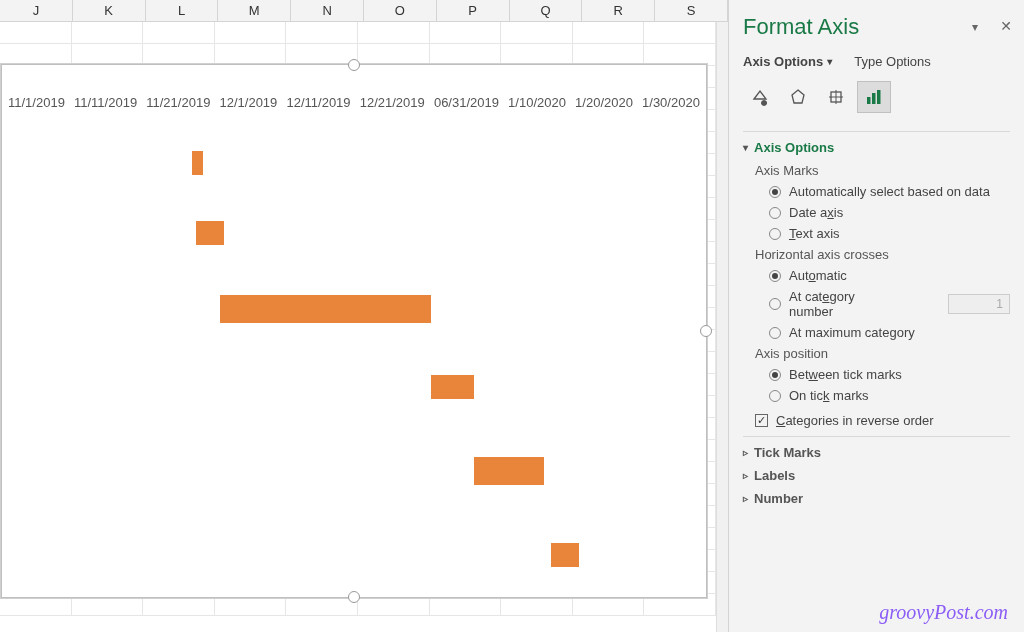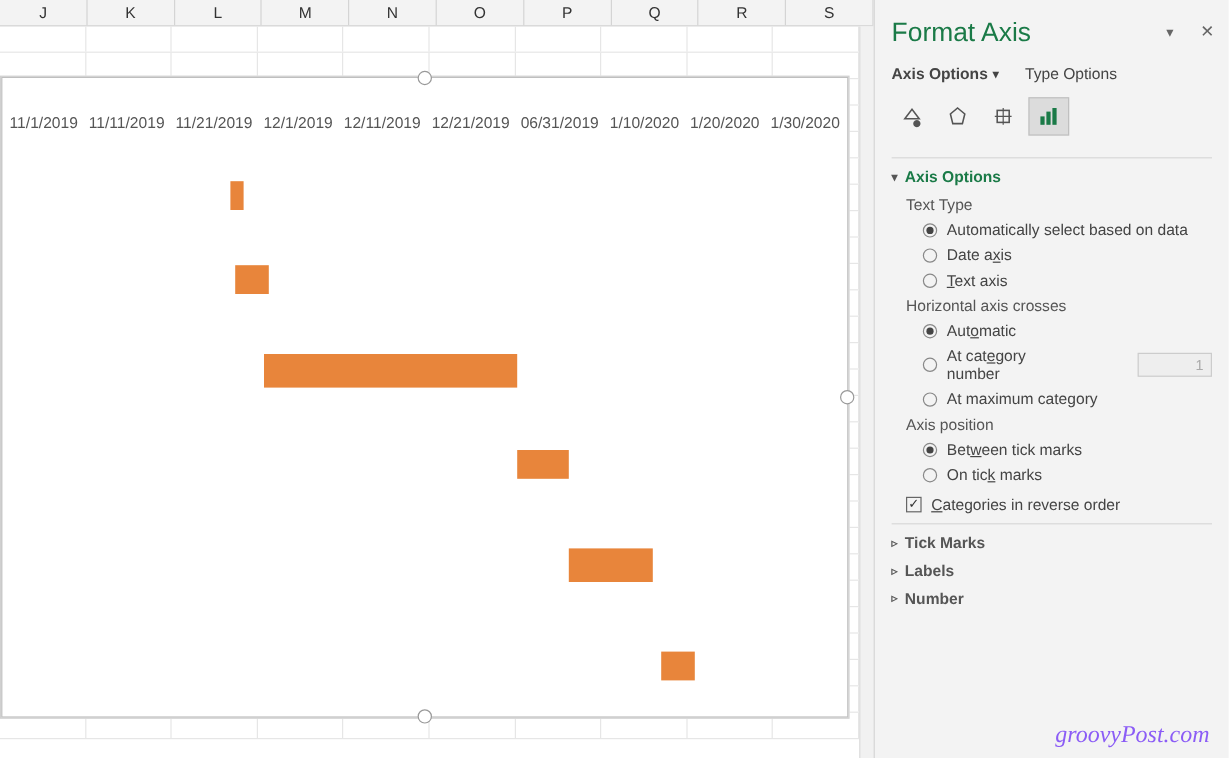--- a/index.html
+++ b/index.html
@@ -464,21 +464,21 @@
           </svg>
       </div>
     </div>
     <hr class="sep">
 
     <div class="section-h">
       <span class="tri">▾</span>
       <span>Axis Options</span>
     </div>
 
-    <div class="field-label">Text Type</div>
+    <div class="field-label">Axis Marks</div>
     <div class="radio-row">
         <span class="radio on"></span>
         <span>Automatically select based on data</span>
       </div>
     <div class="radio-row">
         <span class="radio"></span>
         <span>Date a<span class="und">x</span>is</span>
       </div>
     <div class="radio-row">
         <span class="radio"></span>

